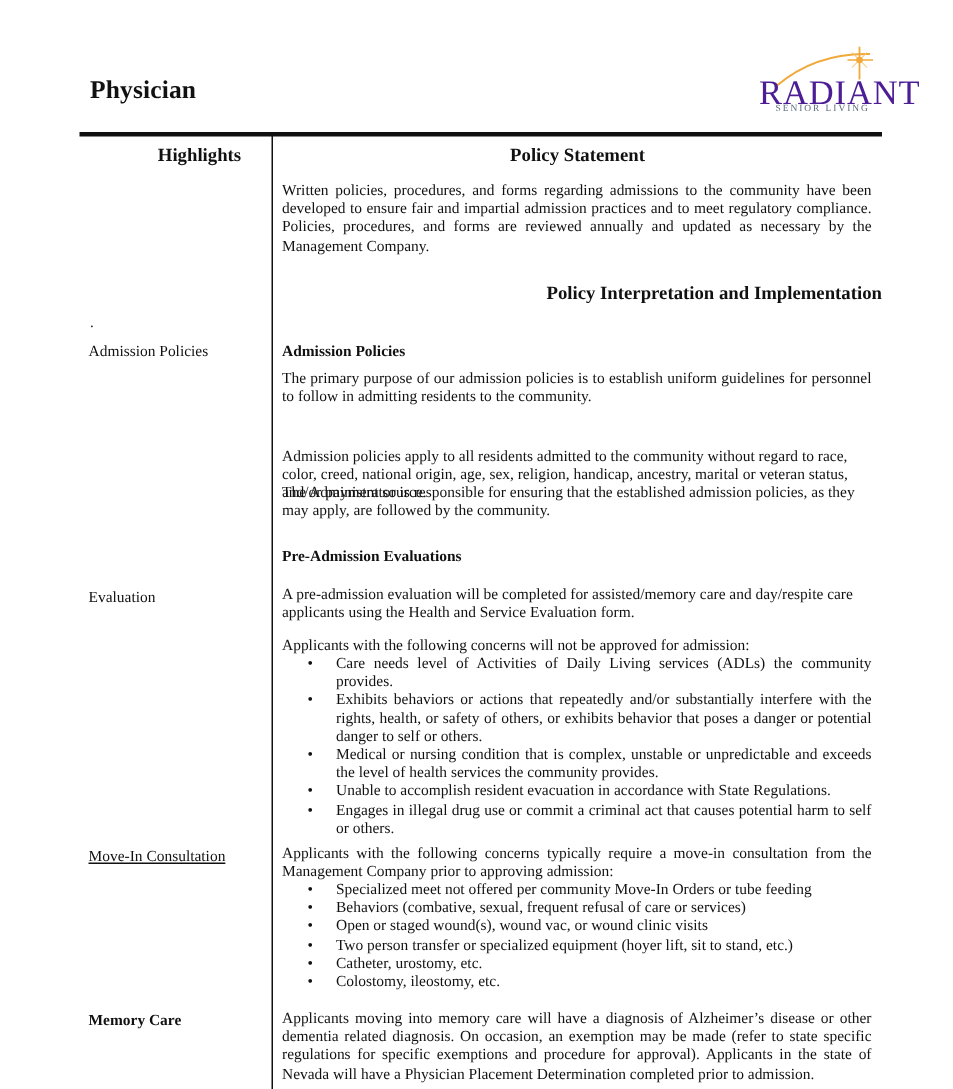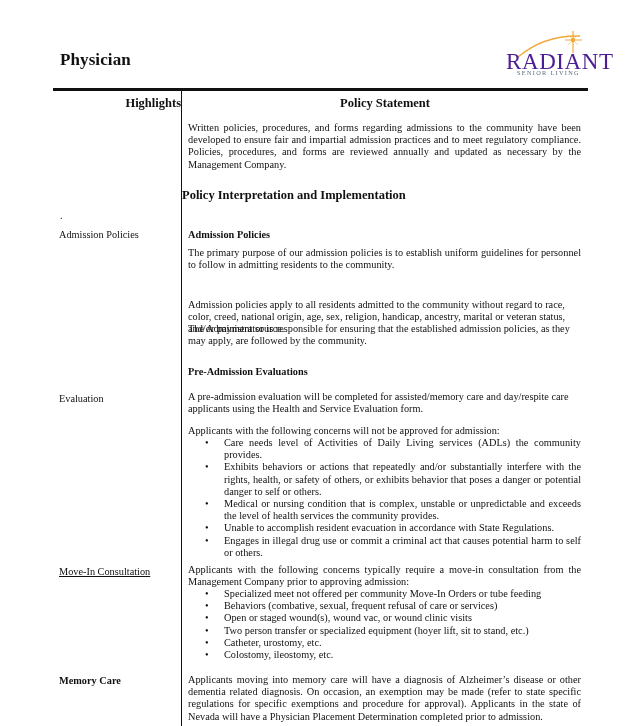--- a/index.html
+++ b/index.html
@@ -7,26 +7,26 @@
     body { position: relative; font-family: "Liberation Serif", serif; color: #111111; }
     .abs { position: absolute; }
     .doc-title { left: 60px; top: 50px; font-size: 17px; font-weight: bold; letter-spacing: 0.1px; }
     .logo { left: 504px; top: 31px; width: 84px; height: 52px; }
     .logo-word { position: absolute; left: 2px; top: 19px; font-family: Liberation Serif, serif; font-size: 23px; color: #4c1d95; letter-spacing: 0.6px; line-height: 1; }
     .logo-sub { position: absolute; left: 13px; top: 39px; font-family: "Liberation Serif", serif; font-size: 6.3px; color: #5a6b78; letter-spacing: 1.3px; line-height: 1; }
     .logo-star { position: absolute; left: 0; top: 0; }
     .header-rule { left: 53px; top: 88px; width: 535px; height: 3px; background: #111; }
     .col-divider { left: 181px; top: 90px; width: 1px; height: 636px; background: #111; }
     .col-head { font-size: 12.5px; font-weight: bold; text-align: center; }
-    .highlights-head { left: 53px; top: 96px; width: 128px; text-align: right; }
+    .highlights-head { left: 69px; top: 96px; width: 128px; }
     .statement-head { left: 182px; top: 96px; width: 406px; }
     .para { left: 188px; width: 393px; font-size: 10.3px; line-height: 12.2px; text-align: justify; }
     .para.left { text-align: left; }
     .sub-head { left: 188px; font-size: 10.3px; font-weight: bold; }
-    .sec-head { left: 182px; width: 406px; text-align: left; font-size: 12.5px; font-weight: bold; }
+    .sec-head { left: 182px; width: 406px; text-align: right; font-size: 12.5px; font-weight: bold; }
     .hl-label { left: 59px; font-size: 10.3px; }
     .dot-mark { left: 60px; top: 210px; font-size: 10px; }
     ul.bullets { list-style: none; left: 188px; width: 393px; font-size: 10.3px; line-height: 12.2px; }
     ul.bullets li { position: relative; padding-left: 36px; text-align: justify; }
     ul.bullets li .bullet { position: absolute; left: 17px; top: 0; }
     ul.bullets.left li { text-align: left; }
   </style>
 </head>
 <body>
 

